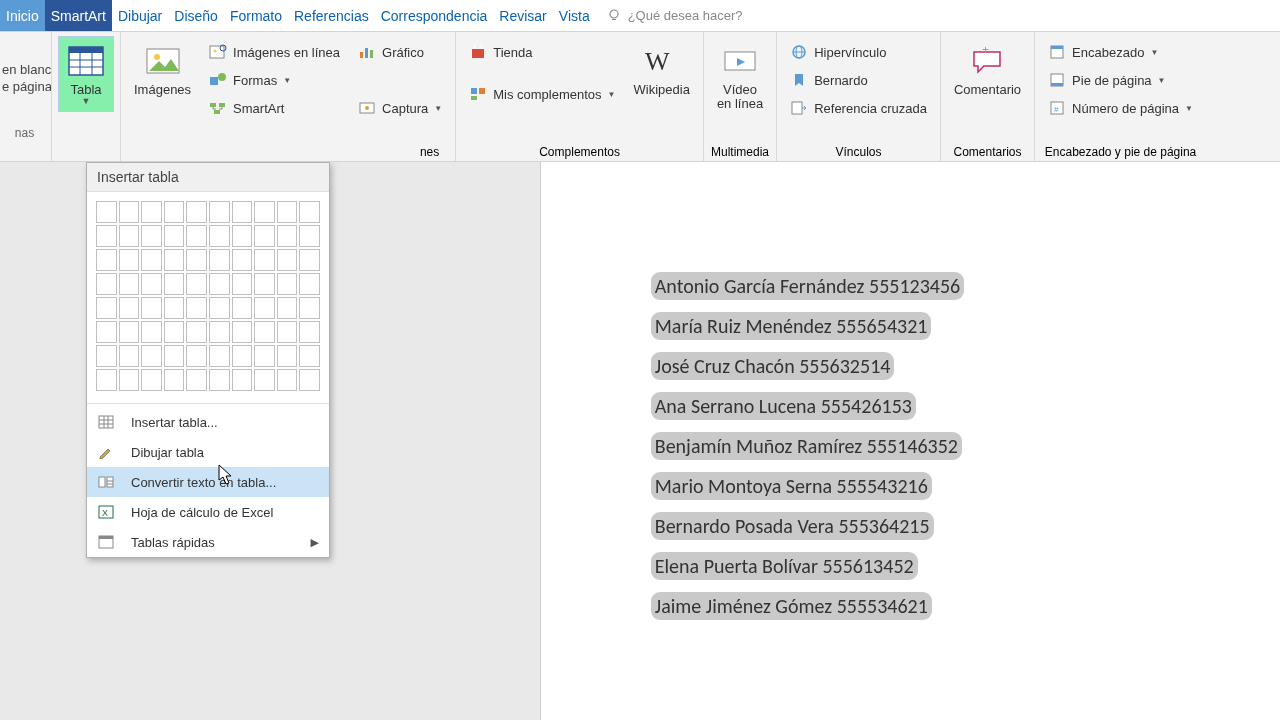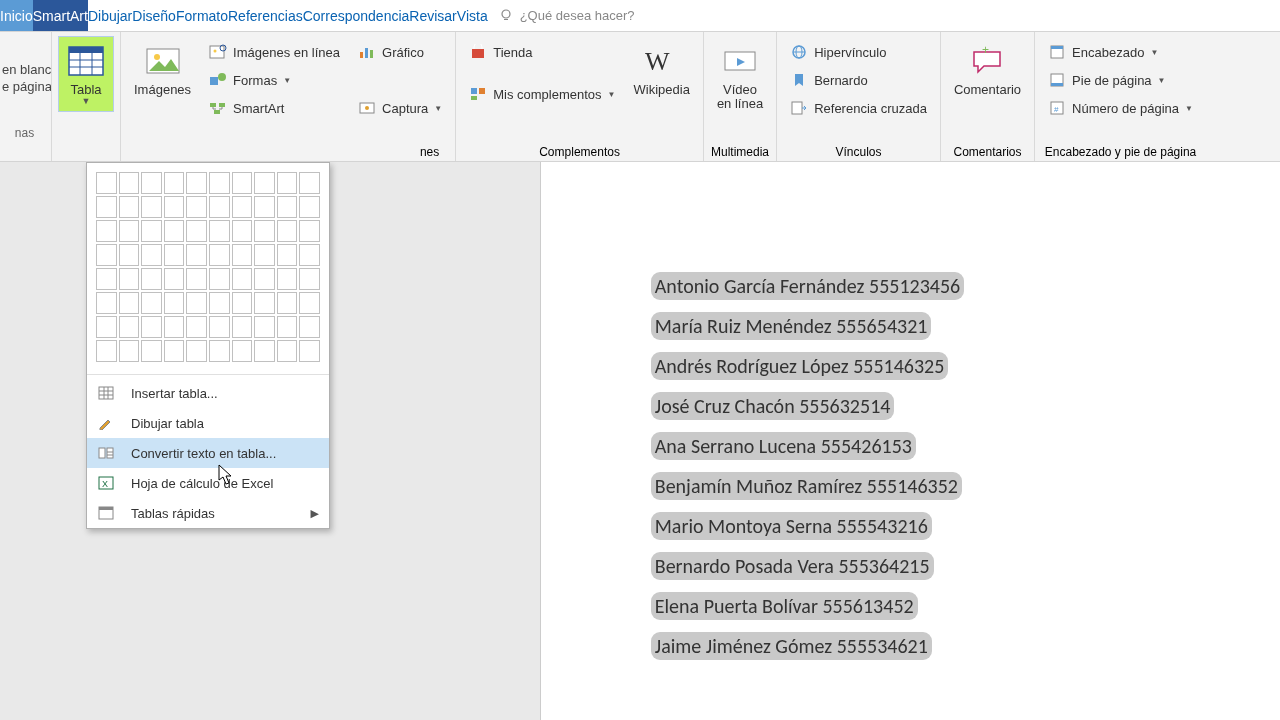--- a/index.html
+++ b/index.html
@@ -17,21 +17,21 @@
   .tabs {
     display: flex;
     height: 32px;
     background: #fff;
     border-bottom: 1px solid #d4d4d4;
     align-items: stretch;
   }
   .tab {
     display: flex;
     align-items: center;
-    padding: 0 0;
+    padding: 0 6px;
     font-size: 14px;
     color: #0a63b2;
     cursor: pointer;
     white-space: nowrap;
   }
   .tab.active {
     background: #2b579a;
     color: #fff;
   }
   .tab.inicio {
@@ -105,21 +105,21 @@
     gap: 6px;
     padding: 2px 4px;
     cursor: pointer;
     border: 1px solid transparent;
     white-space: nowrap;
     font-size: 13px;
   }
   .small-btn .sic { width: 18px; height: 18px; display:flex; align-items:center; justify-content:center; }
 
   .tabla-btn.selected {
-    background: #bef264;
+    background: #86efac;
     border: 1px solid #b5cdea;
   }
 
   
   .pages-left {
     width: 52px;
     display:flex; flex-direction:column; justify-content:center; align-items:flex-start;
     padding: 12px 4px 2px 2px;
     border-right: 1px solid #d9d9d9;
     color:#444;
@@ -480,31 +480,31 @@
     <div class="group-label">Encabezado y pie de página</div>
   </div>
 
 </div>
 
 <div class="doc-area">
   <div class="left-gutter"></div>
   <div class="page" id="doc-page">
       <div class="line-wrap"><span class="line">Antonio García Fernández 555123456</span></div>
       <div class="line-wrap"><span class="line">María Ruiz Menéndez 555654321</span></div>
-      <div class="line-wrap"><span class="line">Andrés Rodríguez López 555146325</span></div>
       <div class="line-wrap"><span class="line">José Cruz Chacón 555632514</span></div>
       <div class="line-wrap"><span class="line">Ana Serrano Lucena 555426153</span></div>
       <div class="line-wrap"><span class="line">Benjamín Muñoz Ramírez 555146352</span></div>
       <div class="line-wrap"><span class="line">Mario Montoya Serna 555543216</span></div>
       <div class="line-wrap"><span class="line">Bernardo Posada Vera 555364215</span></div>
       <div class="line-wrap"><span class="line">Elena Puerta Bolívar 555613452</span></div>
       <div class="line-wrap"><span class="line">Jaime Jiménez Gómez 555534621</span></div>
     </div>
 
   <div class="table-dropdown">
+    <div class="dd-header">Insertar tabla</div>
     <div class="grid-picker" id="grid-picker">
         <div class="grid-picker-row">
           <div class="cell"></div>
           <div class="cell"></div>
           <div class="cell"></div>
           <div class="cell"></div>
           <div class="cell"></div>
           <div class="cell"></div>
           <div class="cell"></div>
           <div class="cell"></div>

